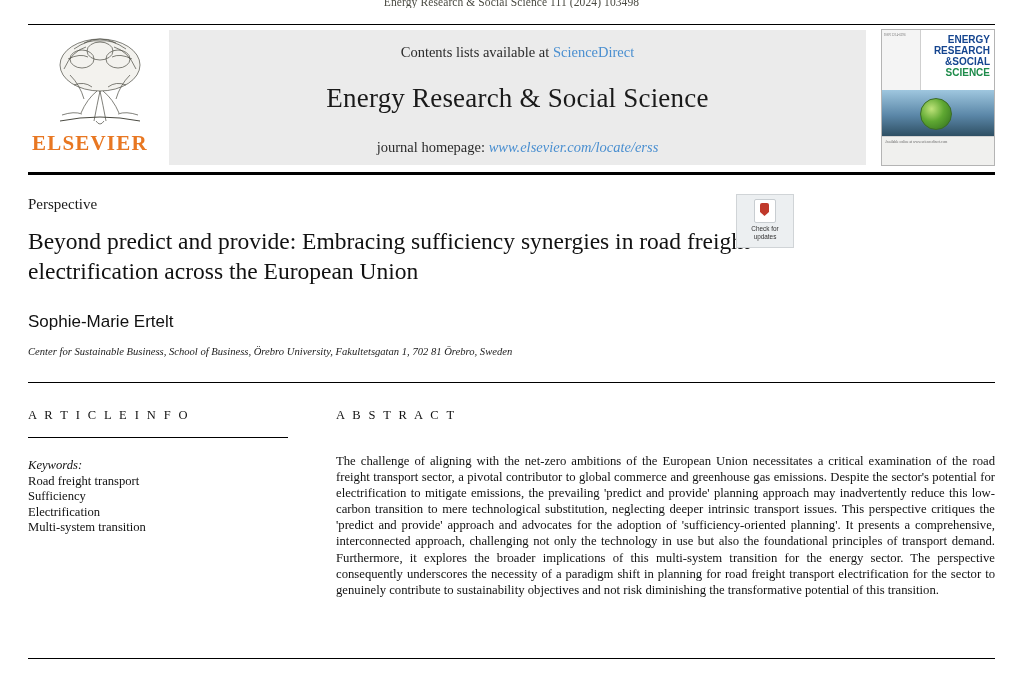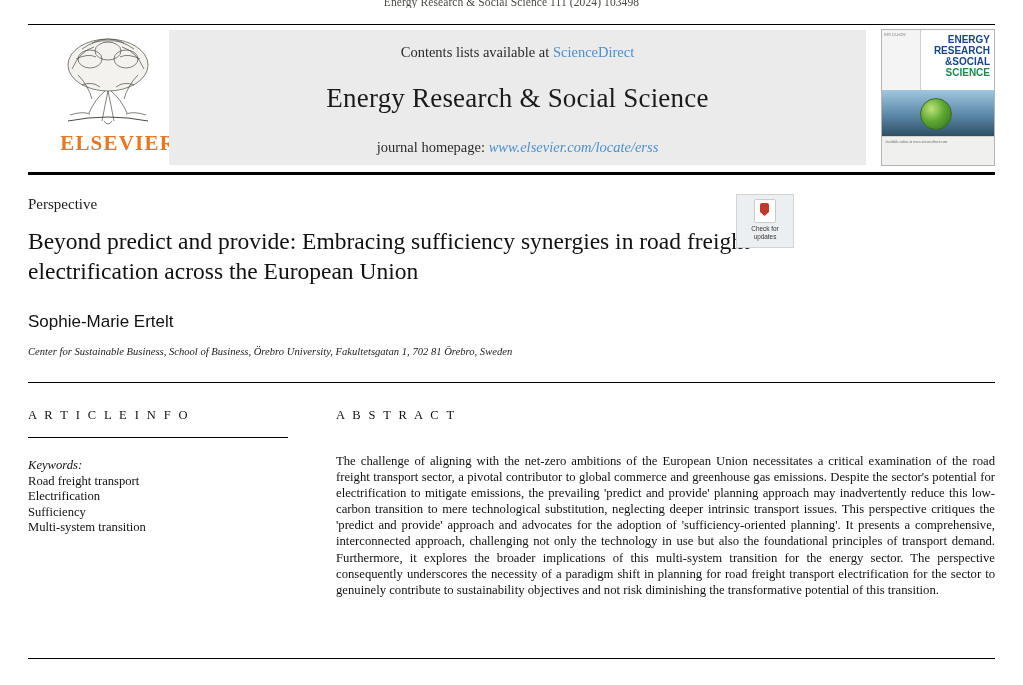--- a/index.html
+++ b/index.html
@@ -49,25 +49,25 @@
   .masthead-rule-top {
     position: absolute;
     left: 0; top: 0;
     width: 967px;
     height: 1px;
     background: #000;
   }
 
   .elsevier-logo {
     position: absolute;
-    left: 12px;
+    left: 4px;
     top: 5px;
     width: 136px;
     height: 135px;
-    text-align: right;
+    text-align: left;
   }
   .tree-svg {
     display: block;
     margin: 0 auto;
   }
   .elsevier-word {
     font-family: "Liberation Serif", serif;
     font-size: 21px;
     letter-spacing: 1.2px;
     color: #e87722;
@@ -386,22 +386,22 @@
     </div>
   </div>
 
   <div class="rule rule-a"></div>
 
   <div class="col-left">
     <div class="sec-head">A R T I C L E   I N F O</div>
     <div class="kw-label">Keywords:</div>
     <div class="kw-list">
       <div class="kw-item">Road freight transport</div>
+      <div class="kw-item">Sufficiency</div>
       <div class="kw-item">Electrification</div>
-      <div class="kw-item">Sufficiency</div>
       <div class="kw-item">Multi-system transition</div>
     </div>
   </div>
 
   <div class="rule rule-kw"></div>
 
   <div class="col-right">
     <div class="sec-head">A B S T R A C T</div>
     <div class="abstract-text">The challenge of aligning with the net-zero ambitions of the European Union necessitates a critical examination of the road freight transport sector, a pivotal contributor to global commerce and greenhouse gas emissions. Despite the sector's potential for electrification to mitigate emissions, the prevailing 'predict and provide' planning approach may inadvertently reduce this low-carbon transition to mere technological substitution, neglecting deeper intrinsic transport issues. This perspective critiques the 'predict and provide' approach and advocates for the adoption of 'sufficiency-oriented planning'. It presents a comprehensive, interconnected approach, challenging not only the technology in use but also the foundational principles of transport demand. Furthermore, it explores the broader implications of this multi-system transition for the energy sector. The perspective consequently underscores the necessity of a paradigm shift in planning for road freight transport electrification for the sector to genuinely contribute to sustainability objectives and not risk diminishing the transformative potential of this transition.</div>
   </div>

